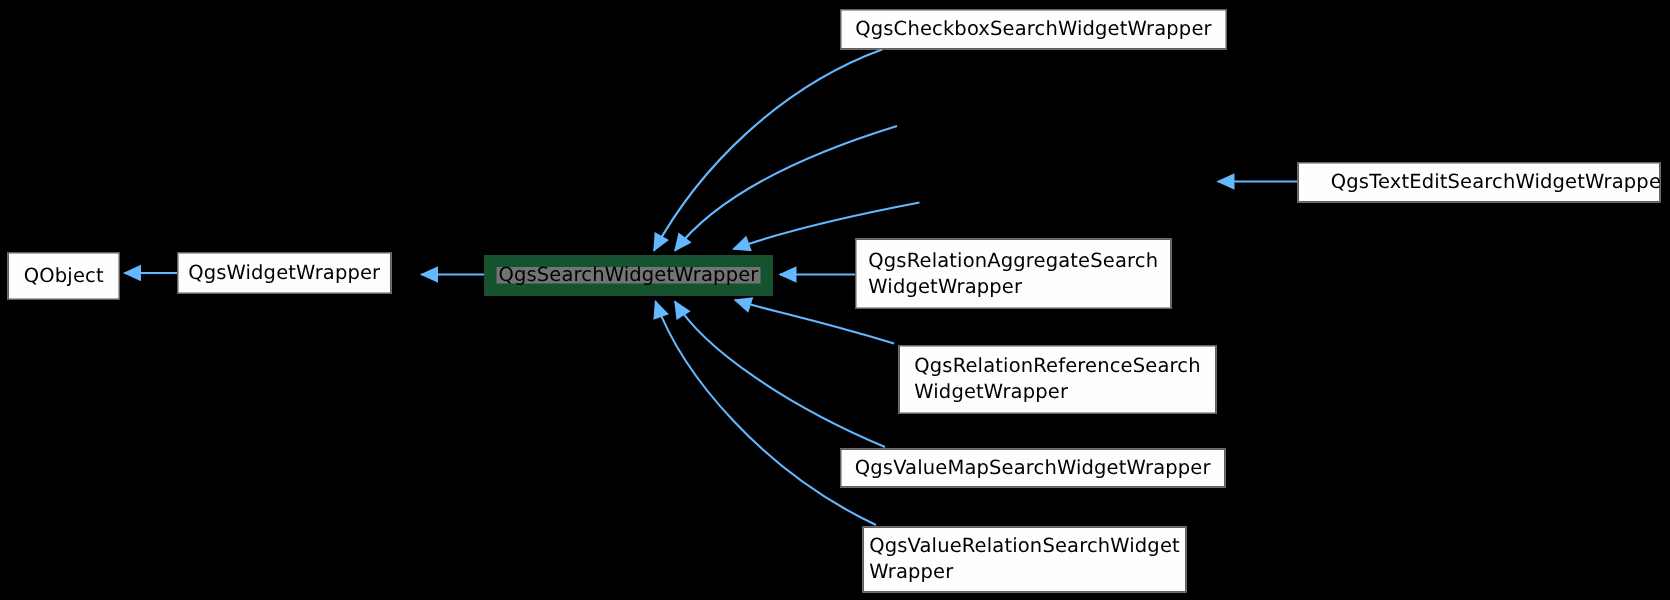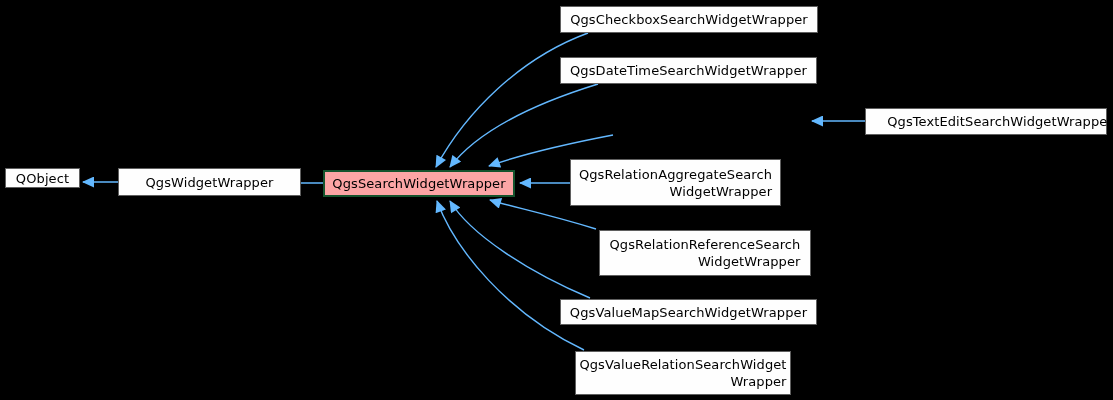--- a/index.html
+++ b/index.html
@@ -16,28 +16,28 @@
     position:absolute;
     box-sizing:border-box;
     background:#fefefe;
     border:1px solid #5f5f5f;
     color:#000;
     font-size:13px;
     line-height:17px;
     display:flex;
     align-items:center;
     justify-content:center;
-    text-align:right;
+    text-align:left;
     white-space:pre-line;
     letter-spacing:0.1px;
     cursor:pointer;
   }
   .node.current{
-    background:#fca5a5;
-    border:2px solid #14532d;
+    background:#737373;
+    border:8px solid #14532d;
     cursor:default;
   }
 </style>
 </head>
 <body>
 
 <div class="canvas">
 
   <svg class="edges" width="1113" height="400" viewBox="0 0 1113 400">
     <defs>
@@ -50,29 +50,28 @@
     <path class="edge" marker-end="url(#arrow)" d="M588,33 C520,58 466,112 436,167" stroke="#63b8ff"></path>
     <path class="edge" marker-end="url(#arrow)" d="M598,84 C530,105 477,132 450,167" stroke="#63b8ff"></path>
     <path class="edge" marker-end="url(#arrow)" d="M613,135 C566,144 520,155 489,166" stroke="#63b8ff"></path>
     <path class="edge" marker-end="url(#arrow)" d="M581,183 L520,183" stroke="#63b8ff"></path>
     <path class="edge" marker-end="url(#arrow)" d="M596,229 C540,212 512,207 490,200" stroke="#63b8ff"></path>
     <path class="edge" marker-end="url(#arrow)" d="M590,298 C528,272 470,234 450,201" stroke="#63b8ff"></path>
     <path class="edge" marker-end="url(#arrow)" d="M584,350 C508,314 455,250 437,201" stroke="#63b8ff"></path>
     <path class="edge" marker-end="url(#arrow)" d="M865,121 L812,121" stroke="#63b8ff"></path>
   </svg>
 
-  <div class="node" style="left:5px;top:168px;width:75px;height:20px;">QObject</div>
+  <div class="node" style="left:5px;top:168px;width:75px;height:32px;">QObject</div>
 
-  <div class="node" style="left:118px;top:168px;width:183px;height:28px;">QgsWidgetWrapper</div>
+  <div class="node" style="left:118px;top:168px;width:143px;height:28px;">QgsWidgetWrapper</div>
 
   <div class="node current" style="left:323px;top:170px;width:192px;height:27px;">QgsSearchWidgetWrapper</div>
 
   <div class="node" style="left:560px;top:6px;width:258px;height:27px;">QgsCheckboxSearchWidgetWrapper</div>
 
-  <div class="node" style="left:560px;top:57px;width:257px;height:27px;">QgsDateTimeSearchWidgetWrapper</div>
 
 
   <div class="node" style="left:865px;top:108px;width:242px;height:27px;padding-left:28px;">QgsTextEditSearchWidgetWrapper</div>
 
   <div class="node" style="left:570px;top:159px;width:211px;height:47px;">QgsRelationAggregateSearch
 WidgetWrapper</div>
 
   <div class="node" style="left:583px;top:230px;width:212px;height:46px;margin-left:16px;">QgsRelationReferenceSearch
 WidgetWrapper</div>
 

